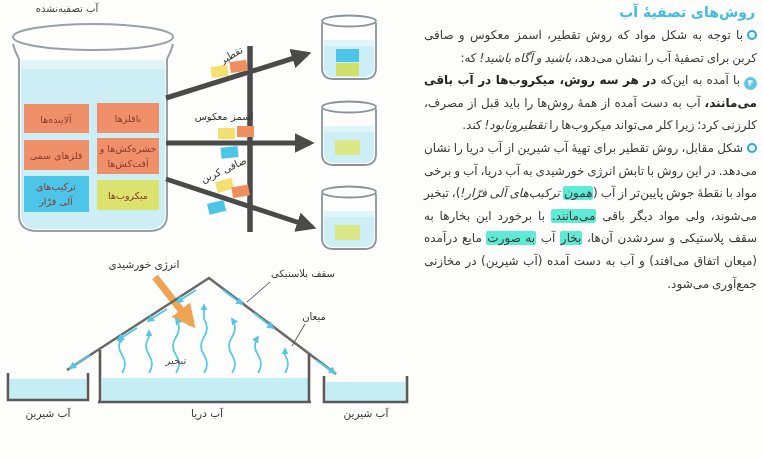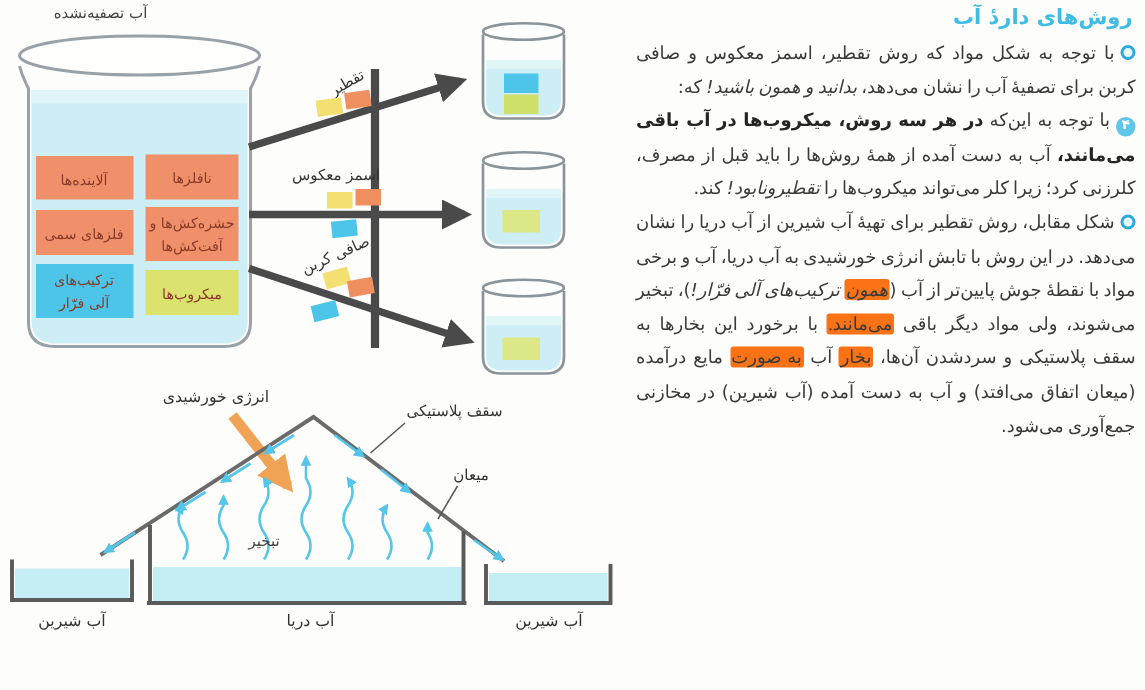--- a/index.html
+++ b/index.html
@@ -21,21 +21,21 @@
   .title{
     display:block;color:#3fbce4;font-weight:bold;font-size:14px;
     line-height:20px;margin:0 2px 2px 0;
   }
   p.para{
     margin:0;text-align:justify;font-size:12px;line-height:22.6px;
     color:#3a3a3a;letter-spacing:-0.3px;word-spacing:-1px;
   }
   .b{font-weight:bold;color:#252525;}
   .it{font-style:italic;}
-  .hl{background:#f97316;border-radius:2px;padding:0 1px;font-family:Liberation Serif, serif;}
+  .hl{background:#5eead4;border-radius:2px;padding:0 1px;}
   .numc{
     display:inline-flex;width:13px;height:13px;border-radius:50%;
     background:#5fc6e9;color:#fff;font-size:9px;line-height:13px;
     justify-content:center;align-items:center;vertical-align:-2px;
     margin-left:4px;font-weight:bold;
   }
   .obullet{
     display:inline-block;width:6px;height:6px;border:2.5px solid #2fa9da;
     border-radius:50%;vertical-align:-1px;margin-left:4px;background:#eaf7fc;
   }
@@ -178,24 +178,24 @@
         <line x1="301" y1="322" x2="288" y2="344" stroke="#555" stroke-width="1"></line>
         <text x="172" y="362" font-size="10" fill="#444" text-anchor="middle">تبخیر</text>
 
         <text x="44" y="415" font-size="10.5" fill="#333" text-anchor="middle">آب شیرین</text>
         <text x="203" y="415" font-size="10.5" fill="#333" text-anchor="middle">آب دریا</text>
         <text x="362" y="415" font-size="10.5" fill="#333" text-anchor="middle">آب شیرین</text>
       </g>
     </svg>
   </div>
 
-  <span class="title">روش‌های داردٔ آب</span>
-
-  <p class="para"><span class="obullet"></span><span>با توجه به شکل مواد که روش تقطیر، اسمز معکوس و صافی کربن برای تصفیهٔ آب را نشان می‌دهد، </span><span class="it">بدانید و همون باشید!</span><span> که:</span></p>
-
-
-
-
-  <p class="para"><span class="numc">۴</span><span>با توجه به این‌که </span><span class="b">در هر سه روش، میکروب‌ها در آب باقی می‌مانند،</span><span> آب به دست آمده از همهٔ روش‌ها را باید قبل از مصرف، کلرزنی کرد؛ زیرا کلر می‌تواند میکروب‌ها را </span><span class="it">تقطیر‌ونابود!</span><span> کند.</span></p>
+  <span class="title">روش‌های تصفیهٔ آب</span>
+
+  <p class="para"><span class="obullet"></span><span>با توجه به شکل مواد که روش تقطیر، اسمز معکوس و صافی کربن برای تصفیهٔ آب را نشان می‌دهد، </span><span class="it">باشید و آگاه باشید!</span><span> که:</span></p>
+
+
+
+
+  <p class="para"><span class="numc">۴</span><span>با آمده به این‌که </span><span class="b">در هر سه روش، میکروب‌ها در آب باقی می‌مانند،</span><span> آب به دست آمده از همهٔ روش‌ها را باید قبل از مصرف، کلرزنی کرد؛ زیرا کلر می‌تواند میکروب‌ها را </span><span class="it">تقطیر‌ونابود!</span><span> کند.</span></p>
 
   <p class="para"><span class="obullet"></span><span>شکل مقابل، روش تقطیر برای تهیهٔ آب شیرین از آب دریا را نشان می‌دهد. در این روش با تابش انرژی خورشیدی به آب دریا، آب و برخی مواد با نقطهٔ جوش پایین‌تر از آب (</span><span class="it hl">همون</span><span class="it"> ترکیب‌های آلی فرّار!</span><span>)، تبخیر می‌شوند، ولی مواد دیگر باقی </span><span class="hl">می‌مانند.</span><span> با برخورد این بخارها به سقف پلاستیکی و سردشدن آن‌ها، </span><span class="hl">بخار</span><span> آب </span><span class="hl">به صورت</span><span> مایع درآمده (میعان اتفاق می‌افتد) و آب به دست آمده (آب شیرین) در مخازنی جمع‌آوری می‌شود.</span></p>
 
 </div>
 
 </body></html>

